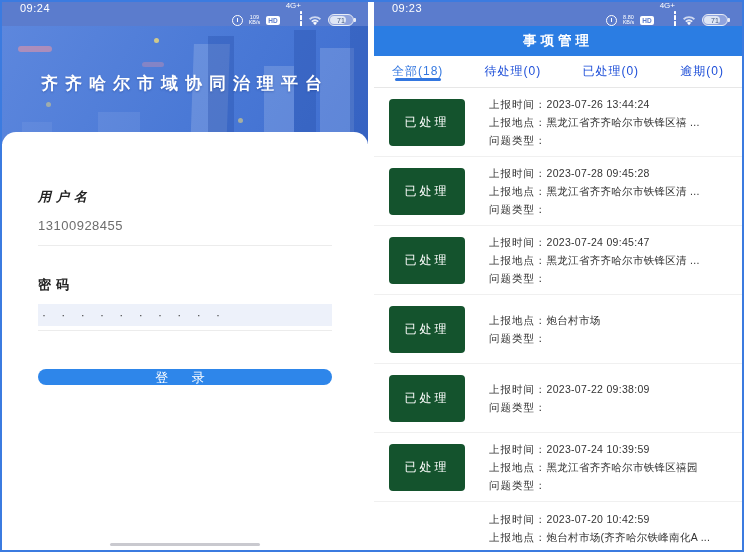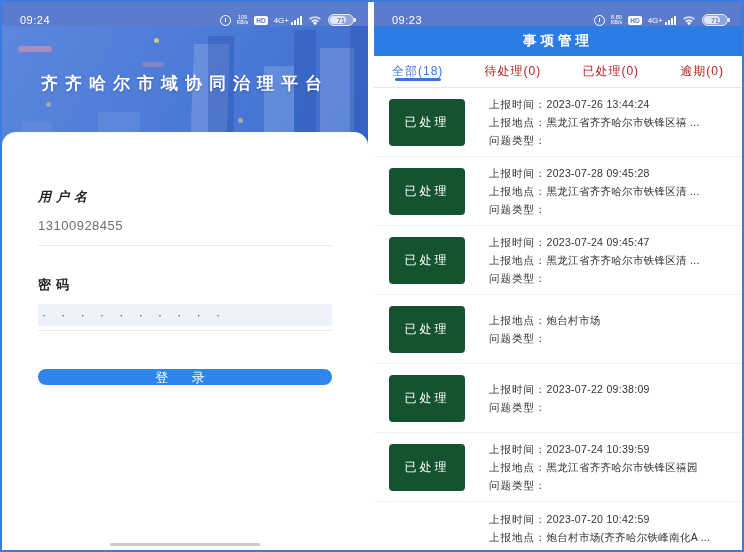--- a/index.html
+++ b/index.html
@@ -6,28 +6,28 @@
   html,body { width:744px; height:552px; }
   body { font-family:"Liberation Sans","DejaVu Sans",sans-serif; background:#fff; }
 
   .frame { width:744px; height:552px; border:2px solid #3b7be0; display:flex; background:#fff; overflow:hidden; }
   .phone { height:100%; display:flex; flex-direction:column; overflow:hidden; position:relative; }
   .phone-left { width:366px; }
   .gap { width:6px; background:#fff; flex:none; }
   .phone-right { flex:1; }
 
   
-  .statusbar { height:24px; background:#5b7ccd; color:#fff; display:flex; align-items:flex-start; justify-content:space-between; padding:12px 14px 0 18px; flex:none; }
+  .statusbar { height:24px; background:#5b7ccd; color:#fff; display:flex; align-items:flex-start; justify-content:space-between; padding:0 14px 0 18px; flex:none; }
   .sb-time { font-size:11px; letter-spacing:.5px; }
   .sb-icons { display:flex; align-items:center; gap:6px; }
   .clock { width:11px; height:11px; border:1.3px solid #fff; border-radius:50%; position:relative; }
   .clock:after { content:""; position:absolute; left:4px; top:2px; width:1px; height:4px; background:#fff; }
   .speed { display:flex; flex-direction:column; line-height:5px; font-size:5.5px; text-align:center; }
   .hdbadge { background:#fff; color:#5b7ccd; font-size:6.5px; font-weight:bold; border-radius:2px; padding:1px 2px; line-height:7px; }
-  .sig { display:flex; align-items:flex-end; gap:1px; }
+  .sig { display:flex; align-items:flex-end; gap:1px;flex-direction:column; }
   .sig span.txt { font-size:8px; margin-right:1px; line-height:8px; }
   .sig i { width:2px; background:#fff; display:block; border-radius:.5px; }
   .wifi svg { display:block; }
   .battery { width:26px; height:12px; border:1px solid #e8ecf5; border-radius:6px; background:#8fa3dd; position:relative; display:flex; align-items:center; justify-content:center; }
   .battery .lvl { position:absolute; left:1px; top:1px; bottom:1px; width:68%; background:#dfe6f5; border-radius:5px; }
   .battery .num { position:relative; font-size:7px; color:#40577f; z-index:1; }
   .battery:after { content:""; position:absolute; right:-3px; top:3px; width:2px; height:4px; background:#e8ecf5; border-radius:0 1px 1px 0; }
 
   
   .banner { height:118px; background:linear-gradient(120deg,#5d87dd 0%,#4a79d6 55%,#3f6ed0 100%); position:relative; overflow:hidden; flex:none; }
@@ -43,21 +43,21 @@
   .fld-value { font-size:13px; color:#6d6d6d; margin-top:12px; letter-spacing:.5px; }
   .divider { height:1px; background:#ececec; margin-top:12px; }
   .fld-pass-label { margin-top:30px; }
   .pass-strip { margin-top:10px; background:#edf1fa; height:22px; display:flex; align-items:center; padding:0 4px; font-size:12px; color:#444; letter-spacing:6px; }
   .login-btn { margin-top:38px; width:100%; height:16px; background:#2e86ea; border:none; border-radius:16px; color:#fff; font-size:13px; letter-spacing:10px; font-family:inherit; cursor:pointer; }
   .home-indicator { position:absolute; bottom:4px; left:50%; transform:translateX(-50%); width:150px; height:3px; background:#c9c9cf; border-radius:2px; }
 
   
   .app-header { height:30px; background:#2b7de3; color:#fff; display:flex; align-items:center; justify-content:center; font-size:13.5px; font-weight:bold; letter-spacing:4px; flex:none; }
   .tabs { height:32px; display:flex; align-items:stretch; justify-content:space-between; padding:4px 10px; border-bottom:1px solid #e7e7e7; background:#fff; flex:none; }
-  .tab { display:flex; align-items:center; justify-content:center; font-size:12px; color:#b91c1c; letter-spacing:1px; position:relative; padding:0 8px; cursor:pointer; }
+  .tab { display:flex; align-items:center; justify-content:center; font-size:12px; color:#1d4ed8; letter-spacing:1px; position:relative; padding:0 8px; cursor:pointer; }
   .tab.active { color:#3377e0; }
   .tab.active:after { content:""; position:absolute; bottom:2px; left:50%; transform:translateX(-50%); width:46px; height:3px; background:#3377e0; border-radius:2px; }
 
   .list { flex:1; overflow:hidden; background:#fff; }
   .item { display:flex; align-items:center; height:69px; padding:0 12px 0 15px; border-bottom:1px solid #f0f0f0; }
   .badge { width:76px; height:47px; background:#14532d; border-radius:4px; color:#fff; font-size:12px; letter-spacing:3px; display:flex; align-items:center; justify-content:center; flex:none; }
   .badge-spacer { width:76px; flex:none; }
   .item-text { margin-left:24px; font-size:10.5px; color:#333; line-height:18px; letter-spacing:1px; overflow:hidden; white-space:nowrap; }
   .item-text .lbl { color:#333; }
   .item-text .val { color:#333; letter-spacing:.3px; }

